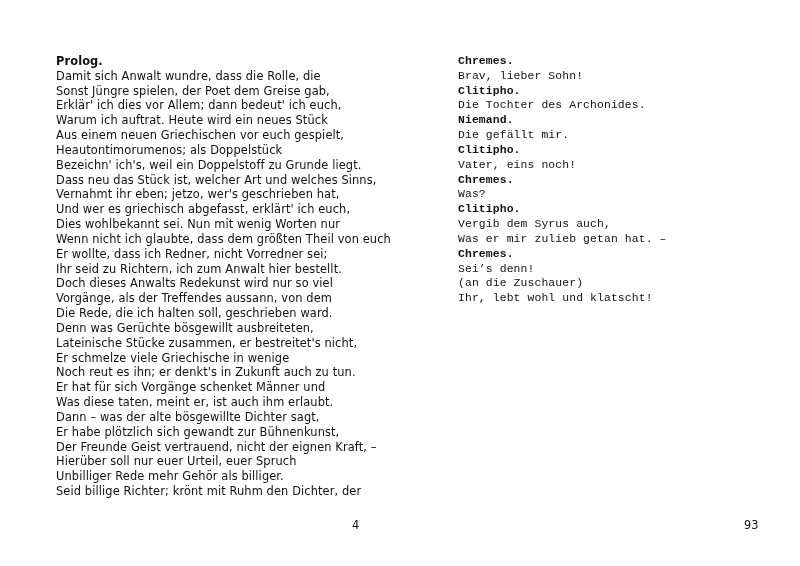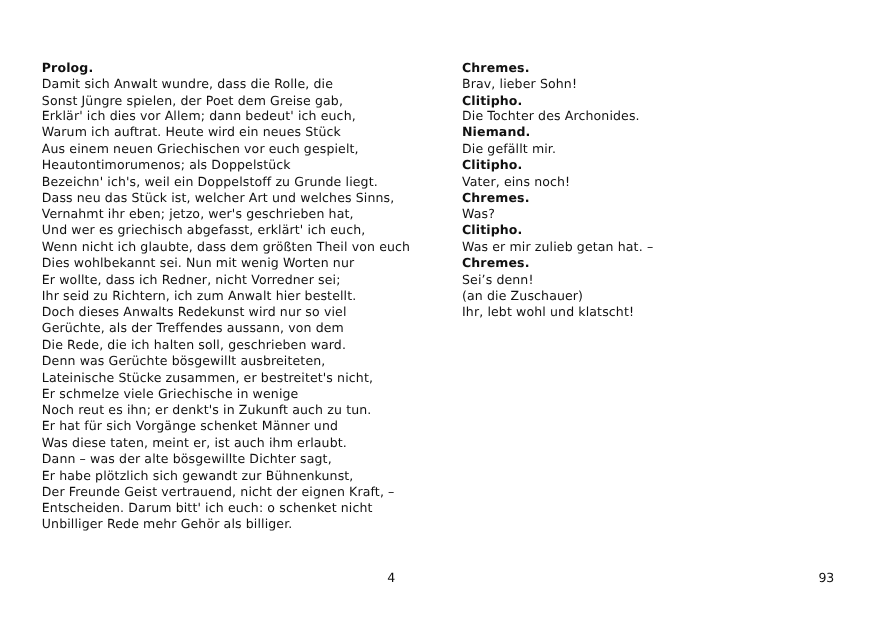--- a/index.html
+++ b/index.html
@@ -18,23 +18,24 @@
   .page {
     position: absolute;
     left: 0; top: 0;
     width: 800px;
     height: 566px;
     background: #ffffff;
   }
   .column {
     position: absolute;
     top: 54px;
+    margin-left: 18px;
   }
   #left-column  { left: 38px;  width: 380px; }
-  #right-column { left: 420px; width: 330px; }
+  #right-column { left: 440px; width: 330px; font-family: Liberation Mono, monospace; }
 
   .line {
     font-size: 11.4px;
     line-height: 14.83px;
     white-space: pre;
     letter-spacing: 0.01em;
     color: #111111;
   }
   .line.heading,
   .line.speaker {
@@ -60,52 +61,54 @@
       <div class="line">Damit sich Anwalt wundre, dass die Rolle, die</div>
       <div class="line">Sonst Jüngre spielen, der Poet dem Greise gab,</div>
       <div class="line">Erklär' ich dies vor Allem; dann bedeut' ich euch,</div>
       <div class="line">Warum ich auftrat. Heute wird ein neues Stück</div>
       <div class="line">Aus einem neuen Griechischen vor euch gespielt,</div>
       <div class="line">Heautontimorumenos; als Doppelstück</div>
       <div class="line">Bezeichn' ich's, weil ein Doppelstoff zu Grunde liegt.</div>
       <div class="line">Dass neu das Stück ist, welcher Art und welches Sinns,</div>
       <div class="line">Vernahmt ihr eben; jetzo, wer's geschrieben hat,</div>
       <div class="line">Und wer es griechisch abgefasst, erklärt' ich euch,</div>
+      <div class="line">Dies wohlbekannt sei. Nun mit wenig Worten nur</div>
       <div class="line">Wenn nicht ich glaubte, dass dem größten Theil von euch</div>
-      <div class="line">Dies wohlbekannt sei. Nun mit wenig Worten nur</div>
       <div class="line">Er wollte, dass ich Redner, nicht Vorredner sei;</div>
       <div class="line">Ihr seid zu Richtern, ich zum Anwalt hier bestellt.</div>
       <div class="line">Doch dieses Anwalts Redekunst wird nur so viel</div>
-      <div class="line">Gerüchte, als der Treffendes aussann, von dem</div>
+      <div class="line">Vorgänge, als der Treffendes aussann, von dem</div>
       <div class="line">Die Rede, die ich halten soll, geschrieben ward.</div>
       <div class="line">Denn was Gerüchte bösgewillt ausbreiteten,</div>
       <div class="line">Lateinische Stücke zusammen, er bestreitet's nicht,</div>
       <div class="line">Er schmelze viele Griechische in wenige</div>
       <div class="line">Noch reut es ihn; er denkt's in Zukunft auch zu tun.</div>
       <div class="line">Er hat für sich Vorgänge schenket Männer und</div>
       <div class="line">Was diese taten, meint er, ist auch ihm erlaubt.</div>
       <div class="line">Dann – was der alte bösgewillte Dichter sagt,</div>
       <div class="line">Er habe plötzlich sich gewandt zur Bühnenkunst,</div>
       <div class="line">Der Freunde Geist vertrauend, nicht der eignen Kraft, –</div>
-      <div class="line">Entscheiden. Darum bitt' ich euch: o schenket nicht</div>
+      <div class="line">Hierüber soll nur euer Urteil, euer Spruch</div>
       <div class="line">Unbilliger Rede mehr Gehör als billiger.</div>
+      <div class="line">Seid billige Richter; krönt mit Ruhm den Dichter, der</div>
     </div>
 
   <div class="column" id="right-column">
       <div class="line speaker">Chremes.</div>
       <div class="line">Brav, lieber Sohn!</div>
       <div class="line speaker">Clitipho.</div>
       <div class="line">Die Tochter des Archonides.</div>
       <div class="line speaker">Niemand.</div>
       <div class="line">Die gefällt mir.</div>
       <div class="line speaker">Clitipho.</div>
       <div class="line">Vater, eins noch!</div>
       <div class="line speaker">Chremes.</div>
       <div class="line">Was?</div>
       <div class="line speaker">Clitipho.</div>
+      <div class="line">Vergib dem Syrus auch,</div>
       <div class="line">Was er mir zulieb getan hat. –</div>
       <div class="line speaker">Chremes.</div>
       <div class="line">Sei’s denn!</div>
       <div class="line">(an die Zuschauer)</div>
       <div class="line">Ihr, lebt wohl und klatscht!</div>
     </div>
 
   <div class="folio" id="folio-left">4</div>
 
   <div class="folio" id="folio-right">93</div>

